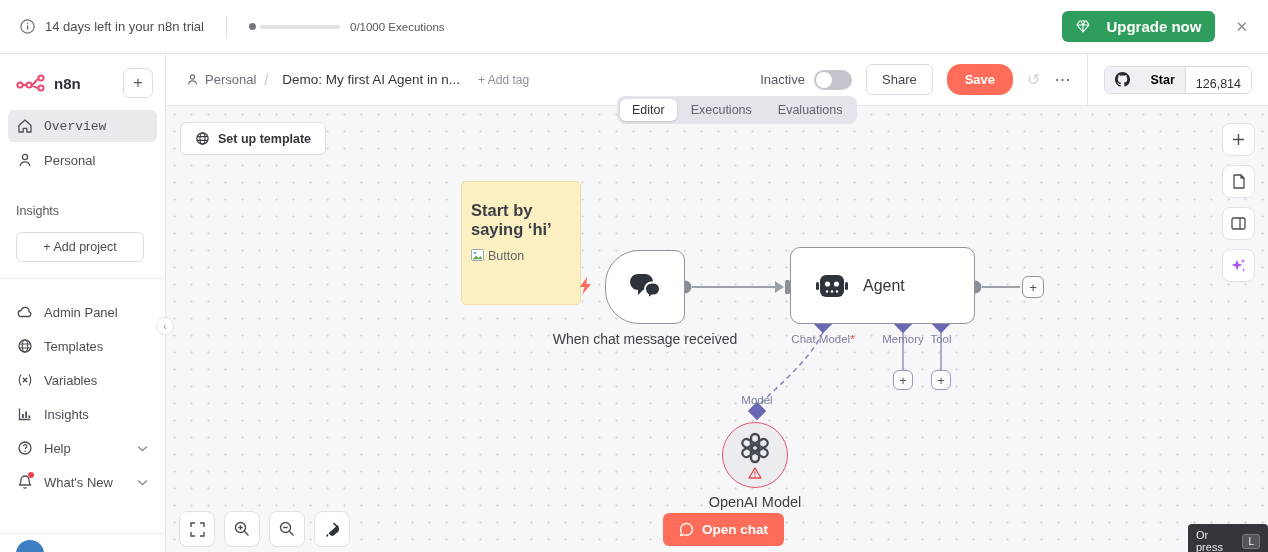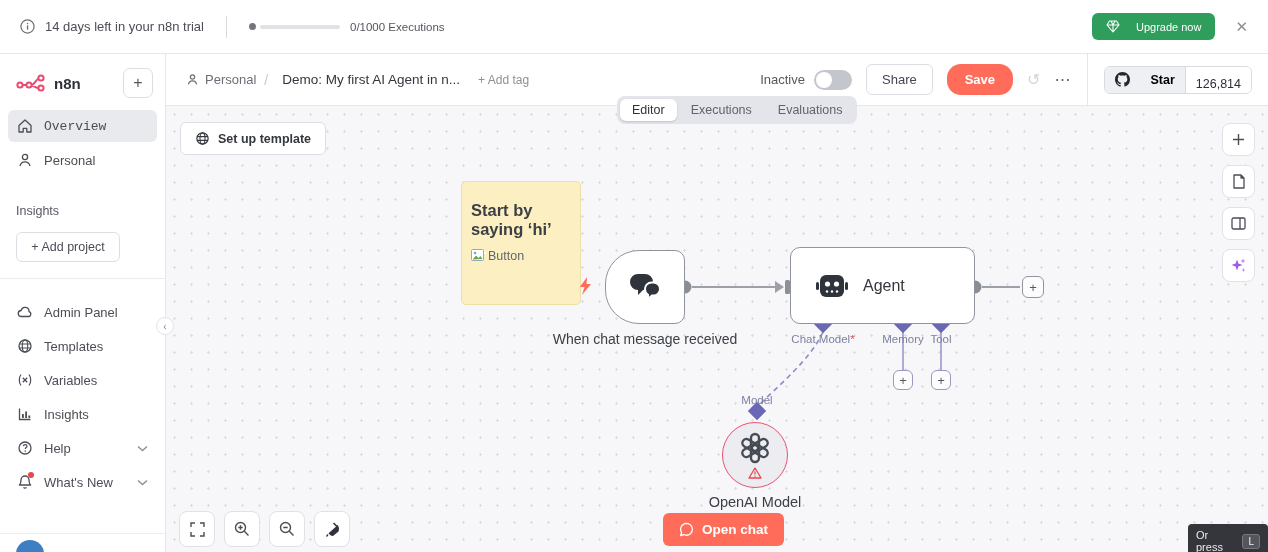--- a/index.html
+++ b/index.html
@@ -11,35 +11,35 @@
     border-bottom:1px solid #e5e6ea; display:flex; align-items:center; padding:0 20px; z-index:30; }
   .trial-left { display:flex; align-items:center; gap:10px; }
   .trial-msg { font-size:13px; color:#4b4e55; }
   .trial-divider { width:1px; height:22px; background:#d8dade; margin:0 12px; }
   .progress-wrap { display:flex; align-items:center; gap:10px; }
   .progress-dot { width:7px; height:7px; border-radius:50%; background:#73767d; }
   .progress-track { width:80px; height:4px; border-radius:2px; background:#e1e2e6; margin-left:-6px; }
   .trial-exec { font-size:11.5px; color:#53565c; }
   .trial-right { margin-left:auto; display:flex; align-items:center; gap:20px; }
   .upgrade-btn { display:flex; align-items:center; gap:16px; background:var(--success); color:#fff;
-    border:none; border-radius:6px; padding:7px 14px; font-size:11px; font-weight:normal; cursor:pointer; }
+    border:none; border-radius:6px; padding:7px 14px; font-size:15px; font-weight:bold; cursor:pointer; }
   .banner-close { color:#8b8e94; font-size:15px; cursor:pointer; line-height:1; }
 
   
   .sidebar { position:absolute; left:0; top:54px; width:166px; bottom:0; background:#fff;
     border-right:1px solid #e5e6ea; z-index:20; }
   .side-head { display:flex; align-items:center; padding:14px 12px 10px 16px; }
   .brand { font-size:15px; font-weight:bold; color:#2d3038; margin-left:8px; }
   .side-add { margin-left:auto; width:30px; height:30px; border:1px solid #dcdee3; border-radius:7px;
     background:#fff; font-size:16px; color:#55585f; cursor:pointer; }
   .nav-item { display:flex; align-items:center; gap:11px; margin:2px 8px; padding:8px 9px;
     border-radius:6px; font-size:13px; color:#4b4e55; cursor:pointer; }
   .nav-item.active { background:#e9eaee;font-family:Liberation Mono, monospace; }
   .projects-label { font-size:12.5px; color:#55585f; padding:26px 16px 12px; }
-  .add-project { display:block; margin:2px 16px; width:104px; padding:7px 0; text-align:center;
+  .add-project { display:block; margin:2px 16px; width:128px; padding:7px 0; text-align:center;
     font-size:12.5px; color:#4b4e55; background:#fff; border:1px solid #dcdee3; border-radius:6px; cursor:pointer; }
   .side-divider { height:1px; background:#ececef; margin:16px 0; }
   .menu-item { display:flex; align-items:center; gap:11px; padding:9px 17px; font-size:13px;
     color:#4b4e55; cursor:pointer; position:relative; }
   .menu-item .chev { margin-left:auto; }
   .collapse-btn { position:absolute; right:-9px; top:263px; width:18px; height:18px; border-radius:50%;
     background:#fff; border:1px solid #e2e3e7; color:#84878d; font-size:10px; line-height:15px;
     text-align:center; cursor:pointer; z-index:25; }
   .side-footer { position:absolute; left:0; right:0; bottom:0; border-top:1px solid #ececef; height:19px; }
   .avatar { position:absolute; left:16px; top:6px; width:28px; height:28px; border-radius:50%;

